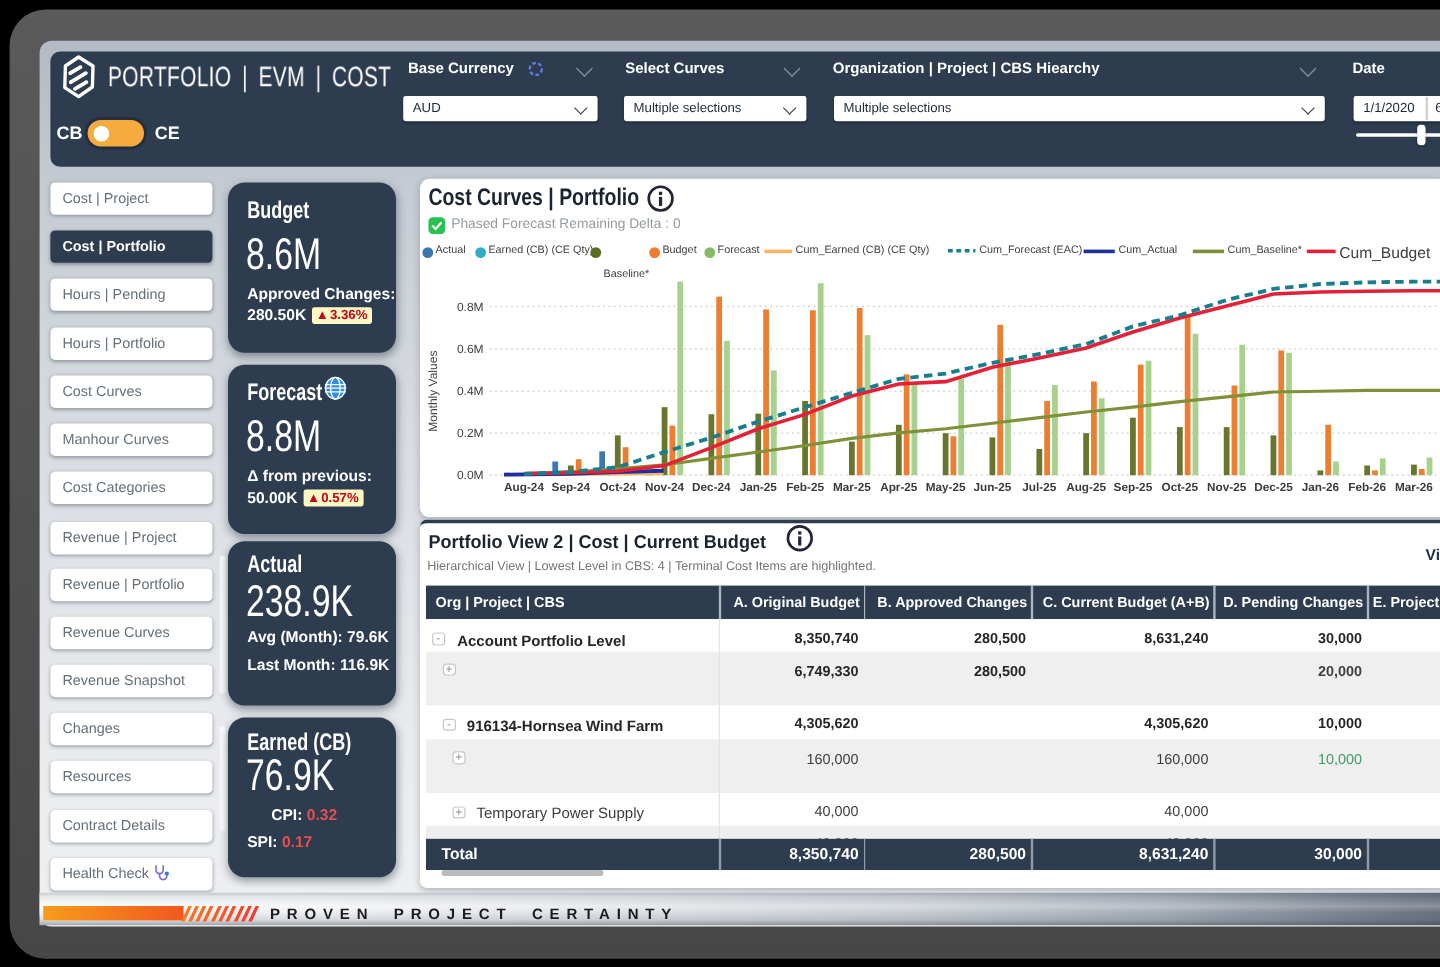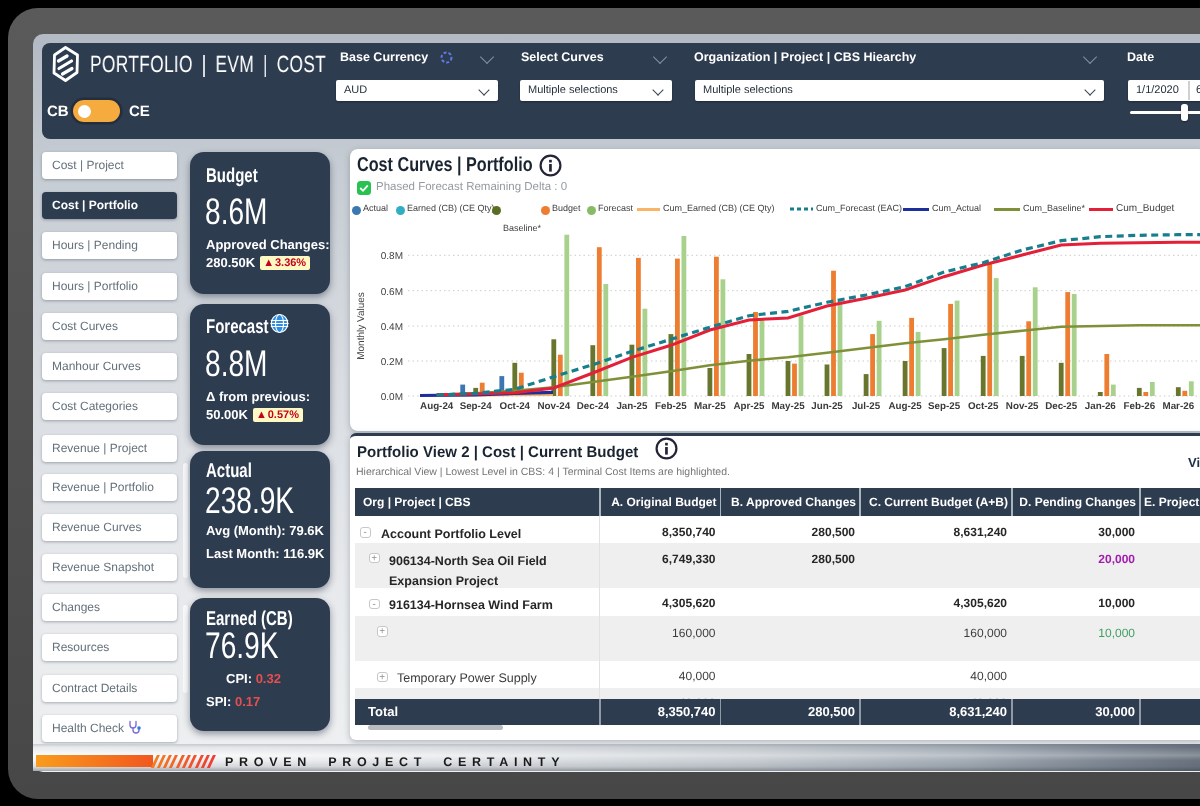--- a/index.html
+++ b/index.html
@@ -152,21 +152,21 @@
 <div class="abs" style="left:663px;top:203px;font-size:9px;color:#404040;white-space:nowrap;">Cum_Earned (CB) (CE Qty)</div>
 <svg class="abs" style="left:790px;top:207px" width="23" height="4" viewBox="0 0 23 4">
     <line x1="0" y1="2" x2="23" y2="2" stroke="#177e8e" stroke-width="3" stroke-dasharray="4 3"></line>
   </svg>
 <div class="abs" style="left:816px;top:203px;font-size:9px;color:#404040;white-space:nowrap;">Cum_Forecast (EAC)</div>
 <div class="abs" style="left:903px;top:208px;width:26px;height:3px;background:#1c2f9d;"></div>
 <div class="abs" style="left:932px;top:203px;font-size:9px;color:#404040;white-space:nowrap;">Cum_Actual</div>
 <div class="abs" style="left:994px;top:208px;width:26px;height:3px;background:#7f9138;"></div>
 <div class="abs" style="left:1023px;top:203px;font-size:9px;color:#404040;white-space:nowrap;">Cum_Baseline*</div>
 <div class="abs" style="left:1089px;top:208px;width:24px;height:3px;background:#e42039;"></div>
-<div class="abs" style="left:1116px;top:203px;font-size:10px;color:#404040;white-space:nowrap;">Cum_Budget</div>
+<div class="abs" style="left:1116px;top:203px;font-size:13px;color:#404040;white-space:nowrap;">Cum_Budget</div>
 <svg class="abs" style="left:350px;top:149px" width="856" height="282" viewBox="350 149 856 282">
     <line x1="408" y1="255.3" x2="1206" y2="255.3" stroke="#cccccc" stroke-width="1" stroke-dasharray="1.5 3"></line>
     <line x1="408" y1="290.7" x2="1206" y2="290.7" stroke="#cccccc" stroke-width="1" stroke-dasharray="1.5 3"></line>
     <line x1="408" y1="326" x2="1206" y2="326" stroke="#cccccc" stroke-width="1" stroke-dasharray="1.5 3"></line>
     <line x1="408" y1="361" x2="1206" y2="361" stroke="#cccccc" stroke-width="1" stroke-dasharray="1.5 3"></line>
     <line x1="408" y1="396" x2="1206" y2="396" stroke="#cccccc" stroke-width="1" stroke-dasharray="1.5 3"></line>
     <text x="403" y="399.5" text-anchor="end" font-size="10" fill="#3f3f3f">0.0M</text>
     <text x="403" y="364.5" text-anchor="end" font-size="10" fill="#3f3f3f">0.2M</text>
     <text x="403" y="329.5" text-anchor="end" font-size="10" fill="#3f3f3f">0.4M</text>
     <text x="403" y="294.5" text-anchor="end" font-size="10" fill="#3f3f3f">0.6M</text>
@@ -285,25 +285,24 @@
 <div class="pmbox" style="left:5px;top:11px;">-</div>
 <div class="rowtxt" style="position:absolute;left:26px;top:7.5px;font-weight:bold;color:#262626;line-height:20px;">Account Portfolio Level</div>
 <div class="num abs" style="left:600px;top:8.5px;width:115.5px;font-weight:bold;color:#262626;left:245px;">8,350,740</div>
 <div class="num abs" style="left:720.5px;top:8.5px;width:134.5px;font-weight:bold;color:#262626;left:365.5px;">280,500</div>
 <div class="num abs" style="left:860px;top:8.5px;width:147px;font-weight:bold;color:#262626;left:505px;">8,631,240</div>
 <div class="num abs" style="left:1012px;top:8.5px;width:123px;font-weight:bold;color:#262626;left:657px;">30,000</div>
 <div style="position:absolute;left:244px;top:0;width:1px;height:26.5px;background:#e2e2e2;"></div>
 </div>
 <div class="abs" style="left:355px;top:542.5px;width:851px;height:45px;background:#efefef;overflow:hidden;">
 <div class="pmbox" style="left:14px;top:10px;">+</div>
-<div class="rowtxt" style="position:absolute;left:34px;top:8.5px;font-weight:bold;color:#262626;line-height:20px;">906134-North Sea Oil Field<br>Expansion Project</div>
 <div class="num abs" style="left:600px;top:9.5px;width:115.5px;font-weight:bold;color:#262626;left:245px;">6,749,330</div>
 <div class="num abs" style="left:720.5px;top:9.5px;width:134.5px;font-weight:bold;color:#262626;left:365.5px;">280,500</div>
 <div class="num abs" style="left:860px;top:9.5px;width:147px;font-weight:normal;color:#262626;left:505px;margin-top:40px;">4,325,620</div>
-<div class="num abs" style="left:1012px;top:9.5px;width:123px;font-weight:bold;color:#a21caf;left:657px;">20,000</div>
+<div class="num abs" style="left:1012px;top:9.5px;width:123px;font-weight:bold;color:#404040;left:657px;">20,000</div>
 <div style="position:absolute;left:244px;top:0;width:1px;height:45px;background:#e2e2e2;"></div>
 </div>
 <div class="abs" style="left:355px;top:587.5px;width:851px;height:28.5px;background:#ffffff;overflow:hidden;">
 <div class="pmbox" style="left:14px;top:11px;">-</div>
 <div class="rowtxt" style="position:absolute;left:34px;top:7.5px;font-weight:bold;color:#262626;line-height:20px;">916134-Hornsea Wind Farm</div>
 <div class="num abs" style="left:600px;top:8.5px;width:115.5px;font-weight:bold;color:#262626;left:245px;">4,305,620</div>
 <div class="num abs" style="left:720.5px;top:8.5px;width:134.5px;font-weight:bold;color:#262626;left:365.5px;"></div>
 <div class="num abs" style="left:860px;top:8.5px;width:147px;font-weight:bold;color:#262626;left:505px;">4,305,620</div>
 <div class="num abs" style="left:1012px;top:8.5px;width:123px;font-weight:bold;color:#262626;left:657px;">10,000</div>
 <div style="position:absolute;left:244px;top:0;width:1px;height:28.5px;background:#e2e2e2;"></div>

